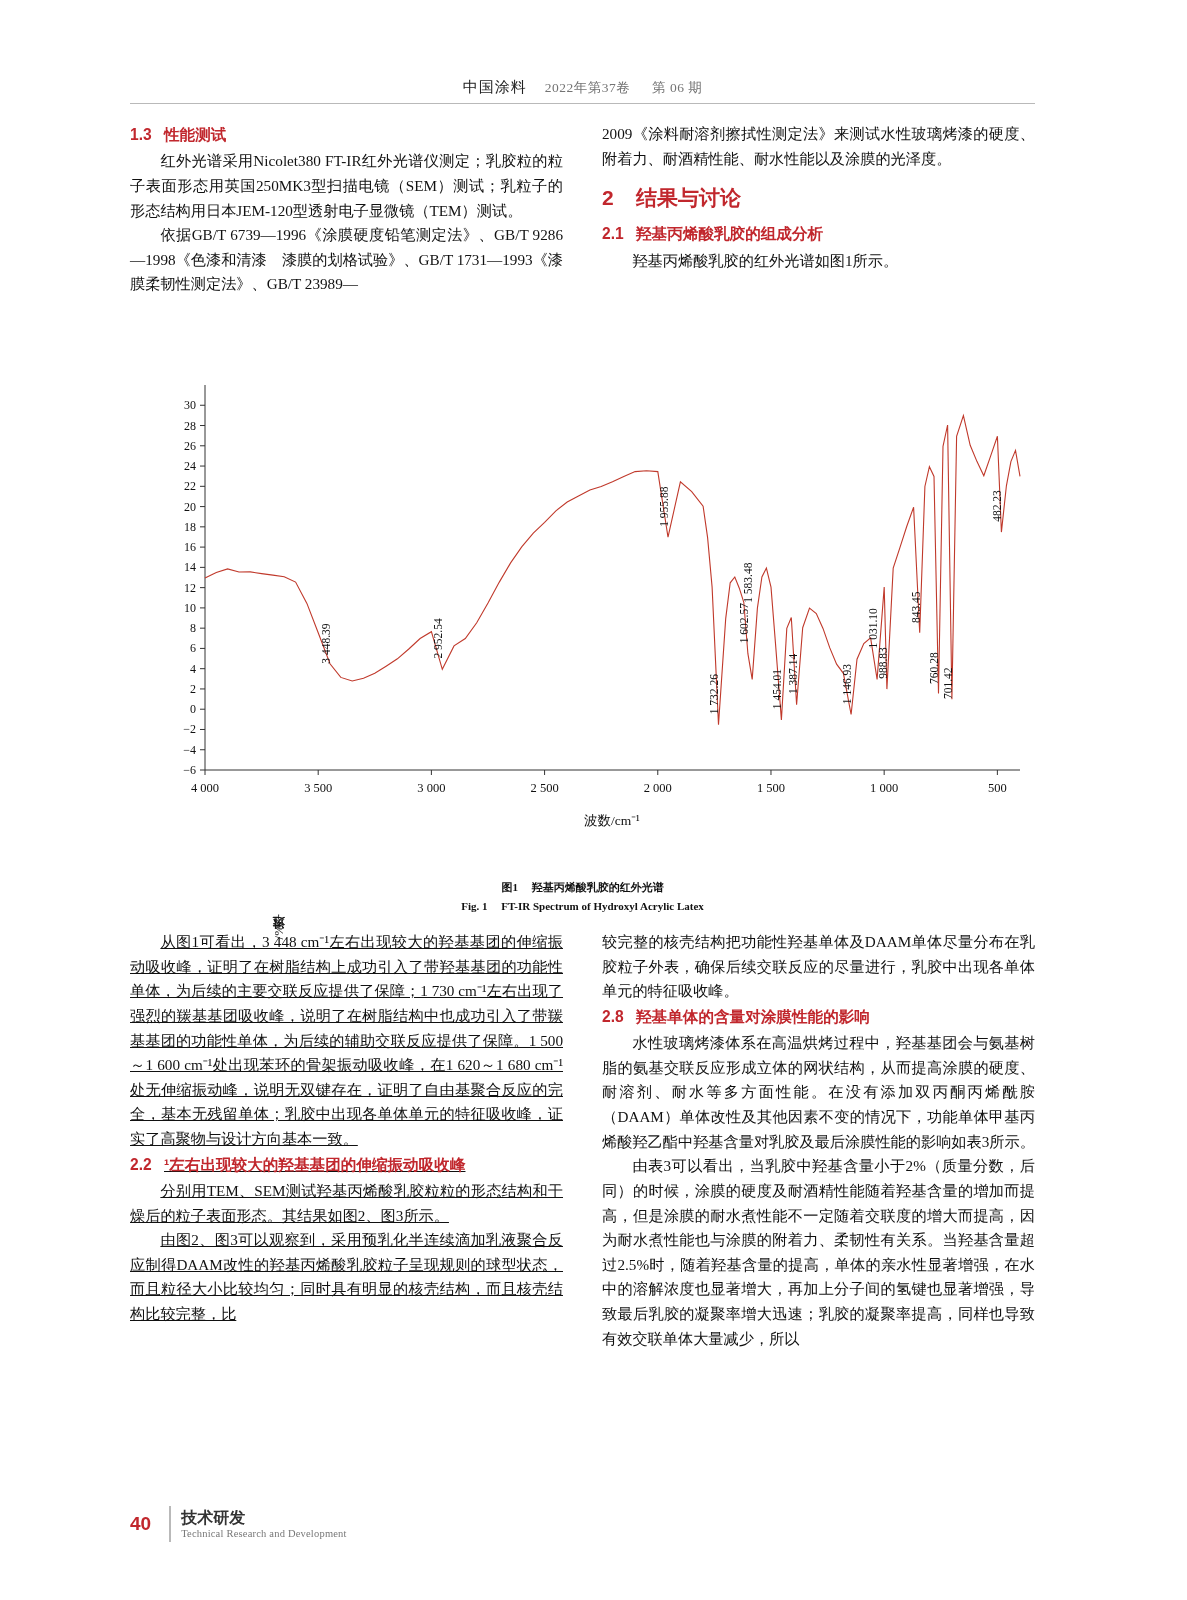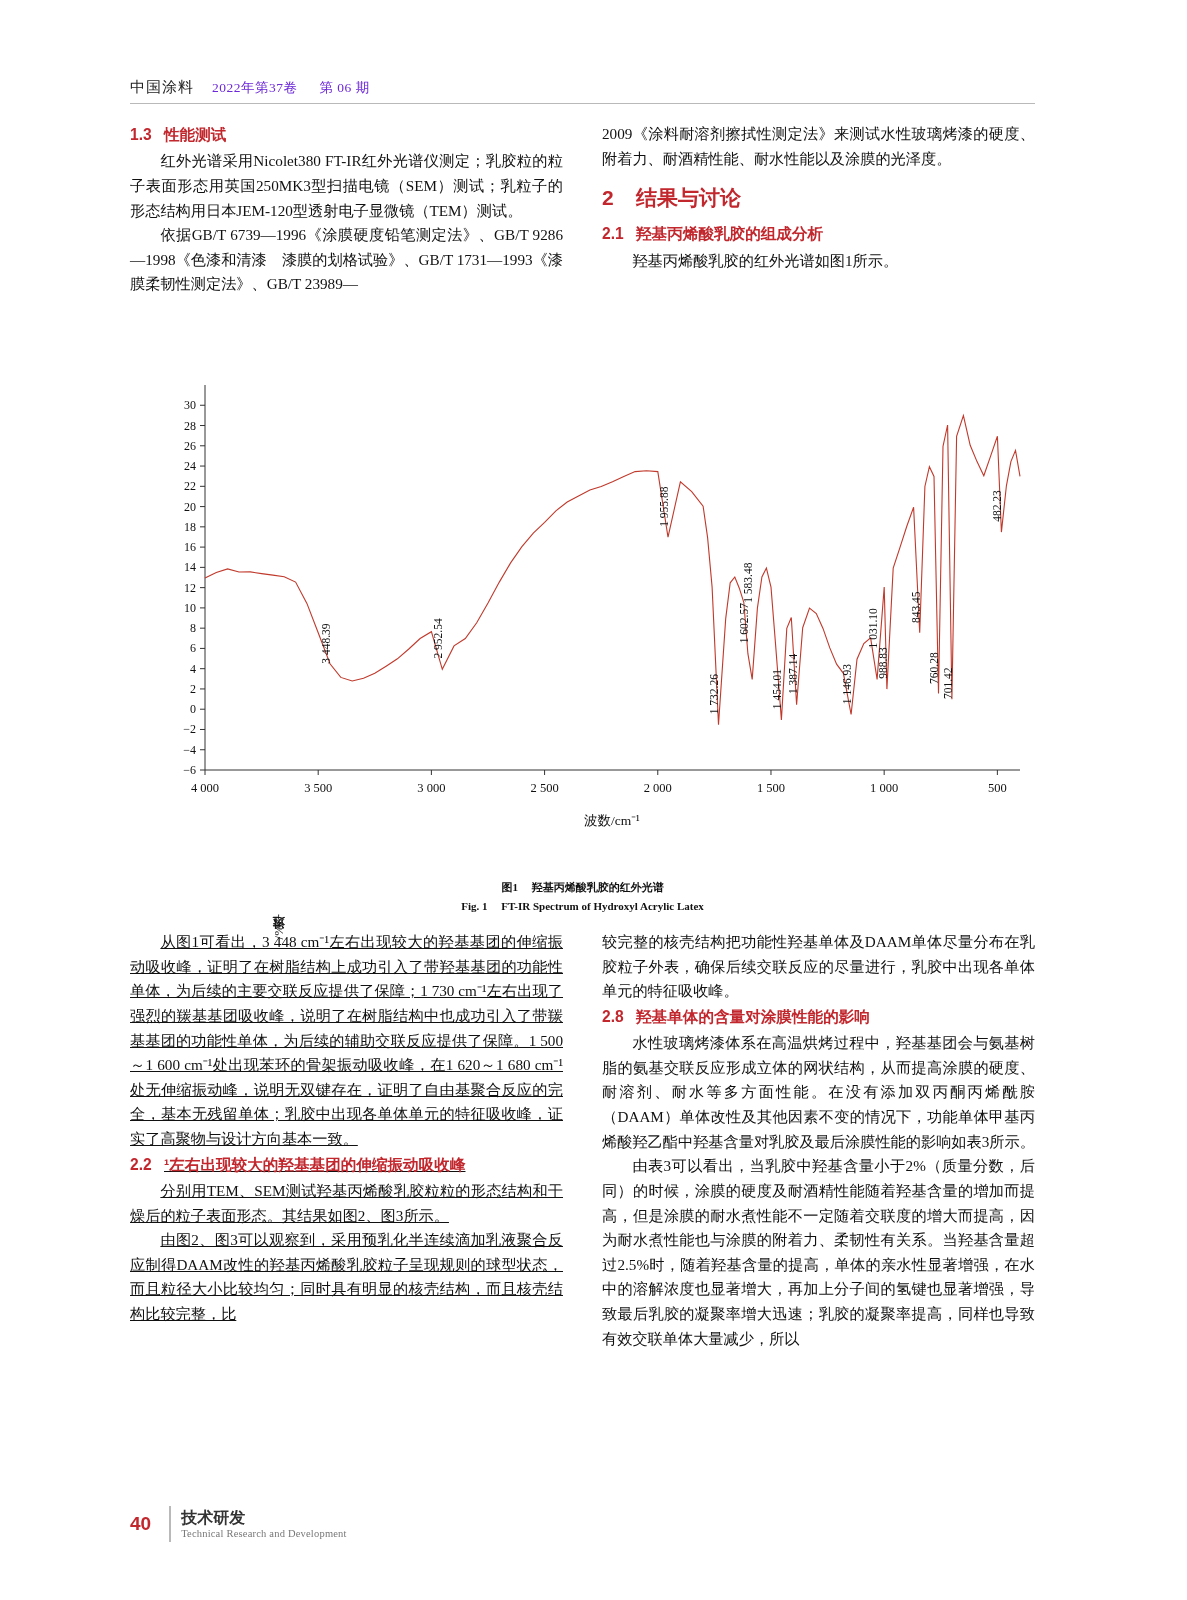--- a/index.html
+++ b/index.html
@@ -11,26 +11,26 @@
     position:relative;
     overflow:hidden;
   }
   .page{
     position:absolute;inset:0;
     padding:0;
   }
   
   .header{
     position:absolute;left:130px;top:78px;width:905px;
-    display:flex;justify-content:flex-start;align-items:flex-end;
+    display:flex;justify-content:center;align-items:flex-end;
     padding-bottom:6px;
     border-bottom:1px solid #b9b9b9;
   }
   .header-left{font-size:15px;letter-spacing:1px;color:#222;}
-  .header-right{font-size:13.5px;color:#6d28d9;letter-spacing:0.5px;}
+  .header-right{font-size:13.5px;color:#737373;letter-spacing:0.5px;}
   .header-right span{margin-left:18px;}
   
   .col{
     position:absolute;width:433px;
     font-size:15.2px;line-height:1.62;
     text-align:justify;
     color:#111;
   }
   .col-left{left:130px;top:122px;}
   .col-right{left:602px;top:122px;}

